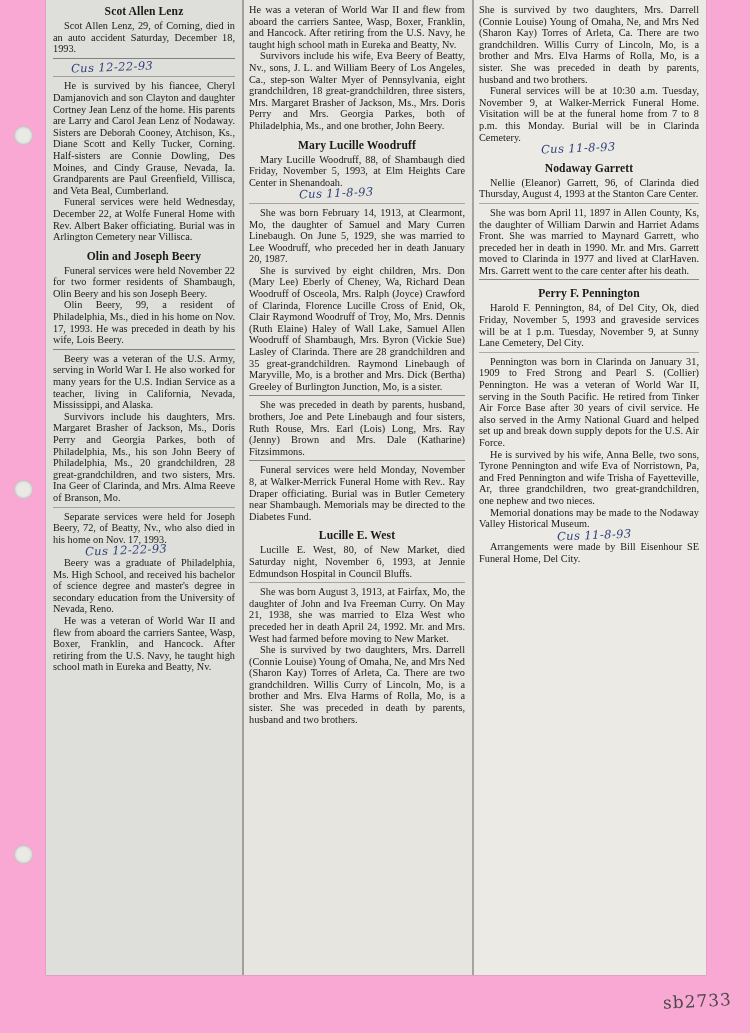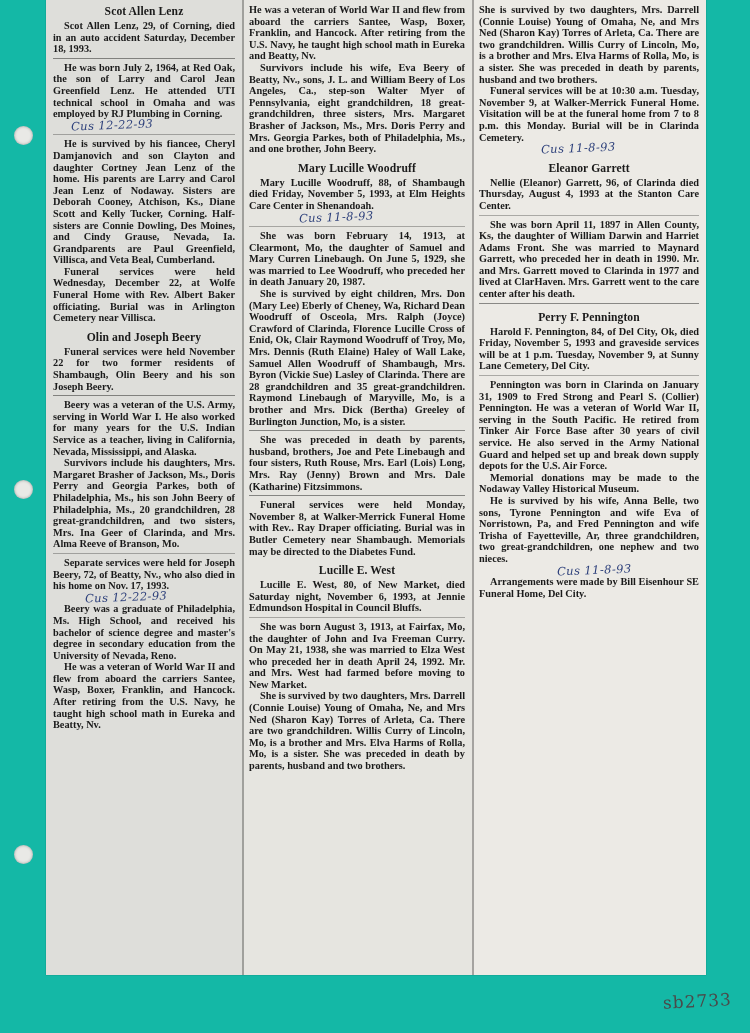--- a/index.html
+++ b/index.html
@@ -11,21 +11,21 @@
     width: 750px;
     height: 1033px;
     position: relative;
     font-family: "Liberation Serif", serif;
     overflow: hidden;
   }
   
   .page {
     position: absolute;
     inset: 0;
-    background: #14b8a6;
+    background: #f9a8d4;
     padding-left: 44px;
   }
   
   .hole {
     position: absolute;
     left: 14px;
     width: 19px;
     height: 19px;
     border-radius: 50%;
     background: #e9e9e6;
@@ -96,21 +96,20 @@
     text-align: center;
     margin: 7px 0 2px 0;
     line-height: 13px;
     letter-spacing: 0.1px;
   }
   h2.head.first { margin-top: 1px; }
   p.par {
     margin: 0;
     text-indent: 11px;
     hyphens: auto;
-    font-weight: bold;
   }
   
   .rule {
     height: 0;
     border-top: 1.4px solid rgba(0,0,0,0.42);
     margin: 3px 0 3px 0;
   }
   .rule.soft {
     border-top: 1px solid rgba(0,0,0,0.28);
   }
@@ -149,31 +148,31 @@
 
   <div class="clipping">
     <div class="cols">
 
       <div class="col c1">
 
         <h2 class="head first">Scot Allen Lenz</h2>
 
         <p class="par">Scot Allen Lenz, 29, of Corning, died in an auto accident Saturday, December 18, 1993.</p>
         <div class="rule"></div>
-        <p class="par">He was born July 2, 1964, at Red Oak, the son of Larry and Carol Jean Greenfield Lenz. He attended UTI technical school in Omaha and was employed by RJ Plumbing in Corning.</p>
         <div style="text-align:left;padding-left:18px;">
           <span class="ink">Cus 12-22-93</span>
         </div>
         <div class="rule soft"></div>
         <p class="par">He is survived by his fiancee, Cheryl Damjanovich and son Clayton and daughter Cortney Jean Lenz of the home. His parents are Larry and Carol Jean Lenz of Nodaway. Sisters are Deborah Cooney, Atchison, Ks., Diane Scott and Kelly Tucker, Corning. Half-sisters are Connie Dowling, Des Moines, and Cindy Grause, Nevada, Ia. Grandparents are Paul Greenfield, Villisca, and Veta Beal, Cumberland.</p>
         <p class="par">Funeral services were held Wednesday, December 22, at Wolfe Funeral Home with Rev. Albert Baker officiating. Burial was in Arlington Cemetery near Villisca.</p>
 
         <h2 class="head">Olin and Joseph Beery</h2>
 
         <p class="par">Funeral services were held November 22 for two former residents of Shambaugh, Olin Beery and his son Joseph Beery.</p>
+        <p class="par">Olin Beery, 99, a resident of Philadelphia, Ms., died in his home on Nov. 17, 1993. He was preceded in death by his wife, Lois Beery.</p>
         <div class="rule"></div>
         <p class="par">Beery was a veteran of the U.S. Army, serving in World War I. He also worked for many years for the U.S. Indian Service as a teacher, living in California, Nevada, Mississippi, and Alaska.</p>
         <p class="par">Survivors include his daughters, Mrs. Margaret Brasher of Jackson, Ms., Doris Perry and Georgia Parkes, both of Philadelphia, Ms., his son John Beery of Philadelphia, Ms., 20 grandchildren, 28 great-grandchildren, and two sisters, Mrs. Ina Geer of Clarinda, and Mrs. Alma Reeve of Branson, Mo.</p>
         <div class="rule soft"></div>
         <p class="par">Separate services were held for Joseph Beery, 72, of Beatty, Nv., who also died in his home on Nov. 17, 1993.</p>
         <div style="text-align:left;padding-left:32px;">
           <span class="ink">Cus 12-22-93</span>
         </div>
         <p class="par">Beery was a graduate of Philadelphia, Ms. High School, and received his bachelor of science degree and master's degree in secondary education from the University of Nevada, Reno.</p>
         <p class="par">He was a veteran of World War II and flew from aboard the carriers Santee, Wasp, Boxer, Franklin, and Hancock. After retiring from the U.S. Navy, he taught high school math in Eureka and Beatty, Nv.</p>
@@ -207,34 +206,34 @@
       </div>
 
       <div class="col c3">
 
         <p class="par" style="text-indent:0;">She is survived by two daughters, Mrs. Darrell (Connie Louise) Young of Omaha, Ne, and Mrs Ned (Sharon Kay) Torres of Arleta, Ca. There are two grandchildren. Willis Curry of Lincoln, Mo, is a brother and Mrs. Elva Harms of Rolla, Mo, is a sister. She was preceded in death by parents, husband and two brothers.</p>
         <p class="par">Funeral services will be at 10:30 a.m. Tuesday, November 9, at Walker-Merrick Funeral Home. Visitation will be at the funeral home from 7 to 8 p.m. this Monday. Burial will be in Clarinda Cemetery.</p>
         <div style="text-align:left;padding-left:62px;">
           <span class="ink">Cus 11-8-93</span>
         </div>
 
-        <h2 class="head">Eleanor Garrett</h2>
+        <h2 class="head">Nodaway Garrett</h2>
 
         <p class="par">Nellie (Eleanor) Garrett, 96, of Clarinda died Thursday, August 4, 1993 at the Stanton Care Center.</p>
         <div class="rule soft"></div>
         <p class="par">She was born April 11, 1897 in Allen County, Ks, the daughter of William Darwin and Harriet Adams Front. She was married to Maynard Garrett, who preceded her in death in 1990. Mr. and Mrs. Garrett moved to Clarinda in 1977 and lived at ClarHaven. Mrs. Garrett went to the care center after his death.</p>
         <div class="rule"></div>
 
         <h2 class="head">Perry F. Pennington</h2>
 
         <p class="par">Harold F. Pennington, 84, of Del City, Ok, died Friday, November 5, 1993 and graveside services will be at 1 p.m. Tuesday, November 9, at Sunny Lane Cemetery, Del City.</p>
         <div class="rule soft"></div>
         <p class="par">Pennington was born in Clarinda on January 31, 1909 to Fred Strong and Pearl S. (Collier) Pennington. He was a veteran of World War II, serving in the South Pacific. He retired from Tinker Air Force Base after 30 years of civil service. He also served in the Army National Guard and helped set up and break down supply depots for the U.S. Air Force.</p>
+        <p class="par">He is survived by his wife, Anna Belle, two sons, Tyrone Pennington and wife Eva of Norristown, Pa, and Fred Pennington and wife Trisha of Fayetteville, Ar, three grandchildren, two great-grandchildren, one nephew and two nieces.</p>
         <p class="par">Memorial donations may be made to the Nodaway Valley Historical Museum.</p>
-        <p class="par">He is survived by his wife, Anna Belle, two sons, Tyrone Pennington and wife Eva of Norristown, Pa, and Fred Pennington and wife Trisha of Fayetteville, Ar, three grandchildren, two great-grandchildren, one nephew and two nieces.</p>
         <div style="text-align:left;padding-left:78px;">
           <span class="ink">Cus 11-8-93</span>
         </div>
         <p class="par">Arrangements were made by Bill Eisenhour SE Funeral Home, Del City.</p>
       </div>
 
     </div>
   </div>
 
   <div class="refnum">sb2733</div>

